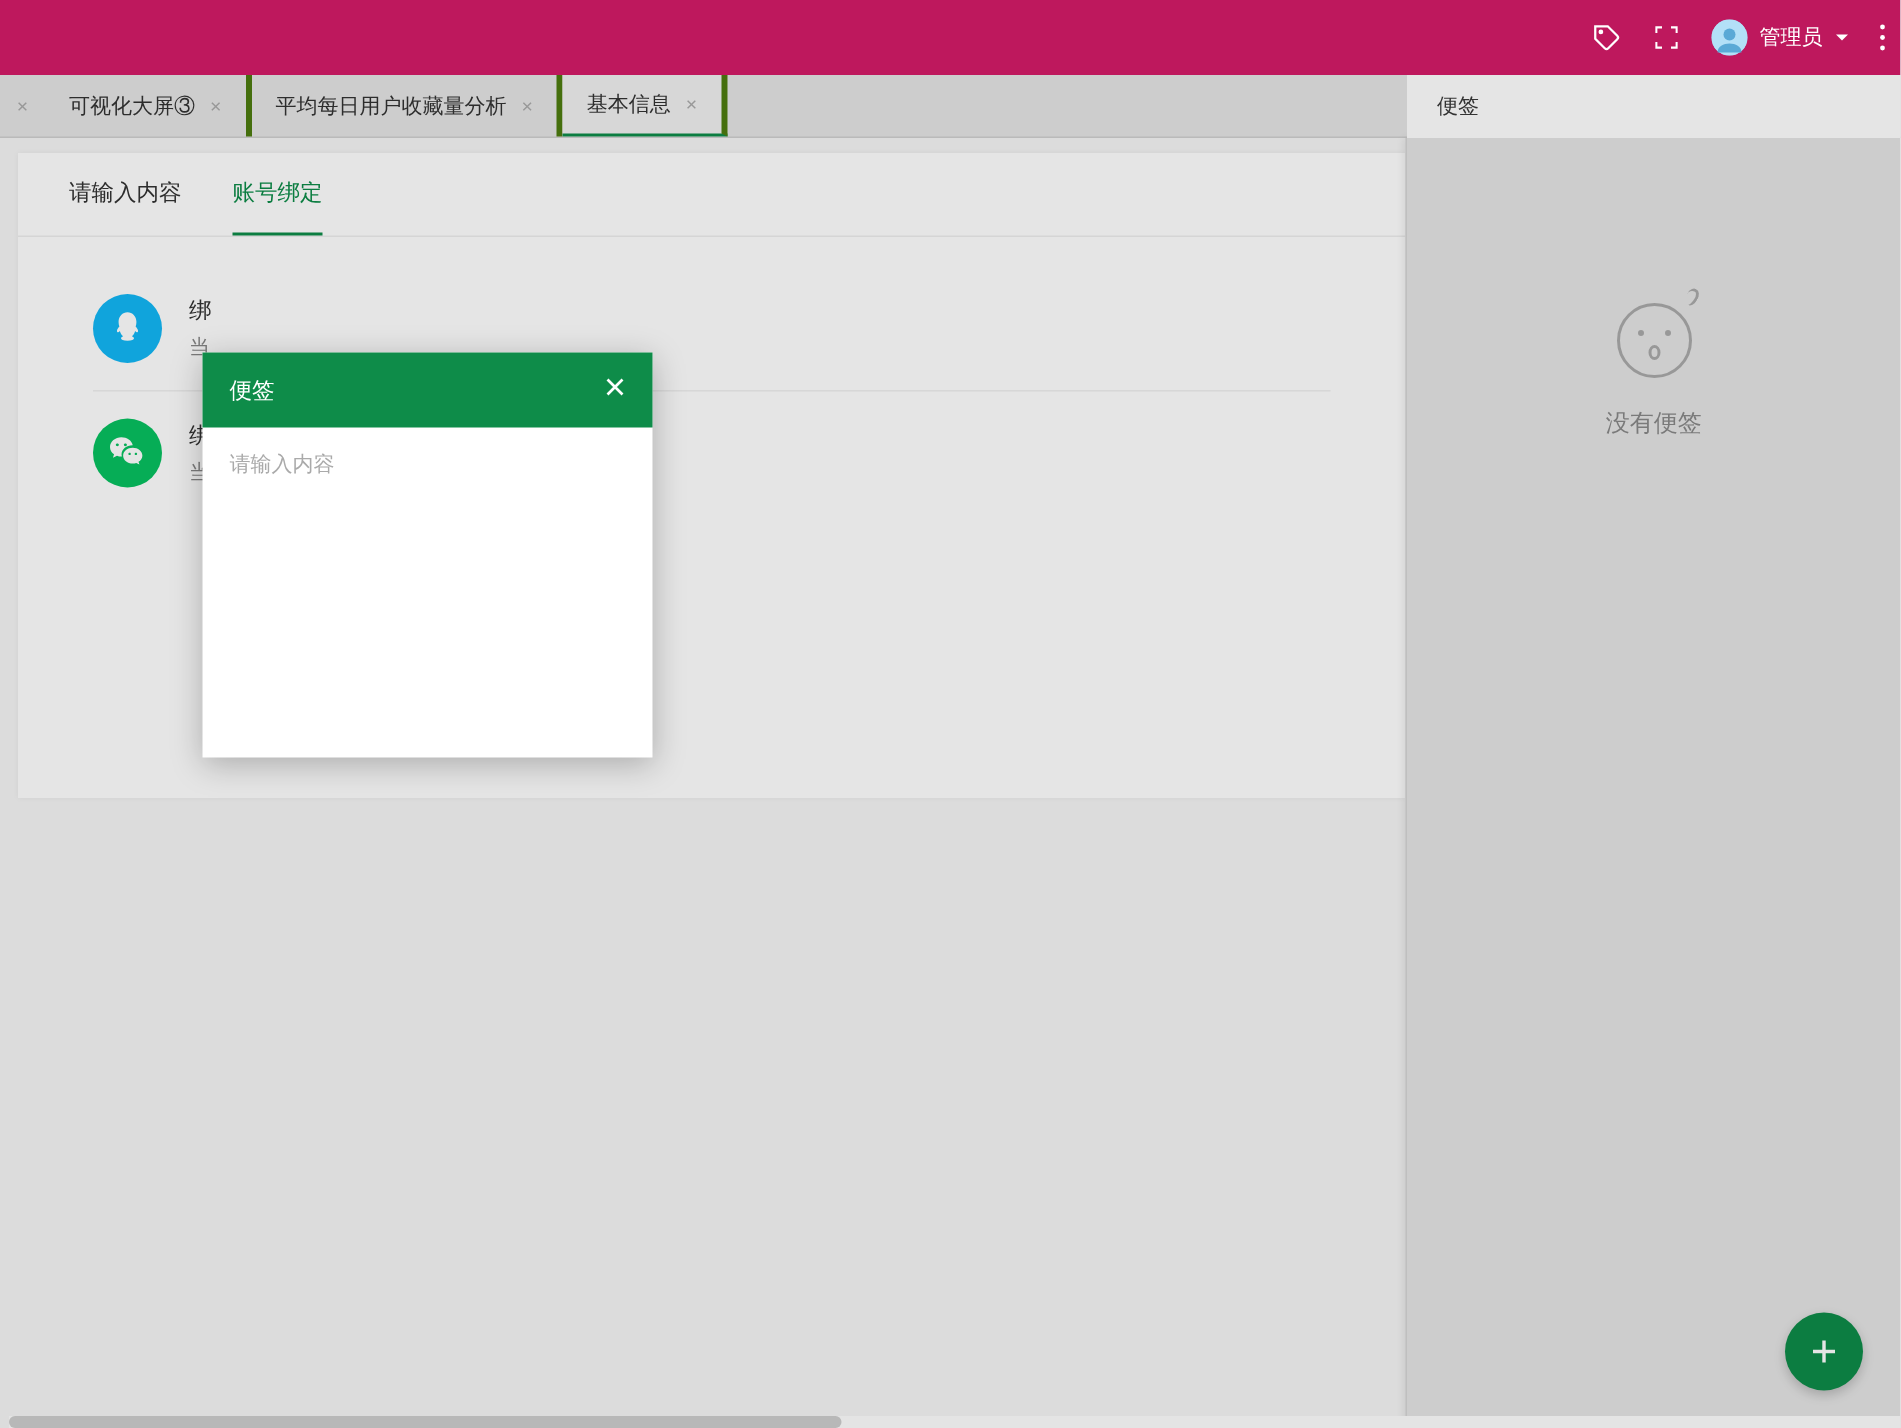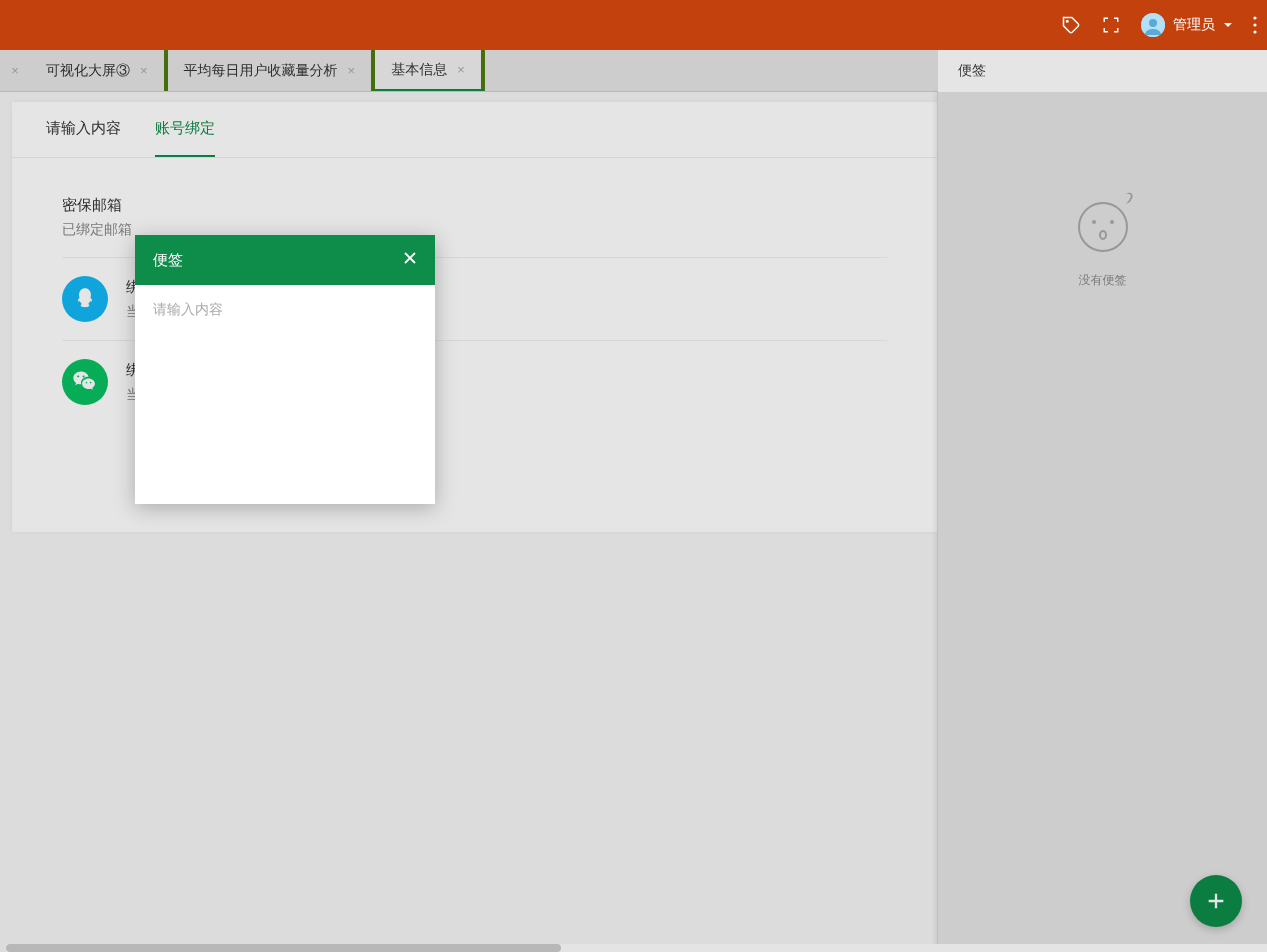--- a/index.html
+++ b/index.html
@@ -1,19 +1,19 @@
 <!DOCTYPE html>
 <html><head>
   <meta charset="utf-8">
   <style>
     * { margin: 0; padding: 0; box-sizing: border-box; font-family: "Microsoft YaHei", -apple-system, sans-serif; }
     body { background: #f5f5f5; height: 952px; width: 1267px; overflow: hidden; position: relative; }
 
     
-    .top-header { height: 50px; background: #c2410c; display: flex; align-items: center; justify-content: flex-end; padding: 0 10px; gap: 20px; }
+    .top-header { height: 50px; background: #be185d; display: flex; align-items: center; justify-content: flex-end; padding: 0 10px; gap: 20px; }
     .hdr-icon { width: 20px; height: 20px; color: #fff; cursor: pointer; display: flex; align-items: center; justify-content: center; }
     .user-area { display: flex; align-items: center; gap: 8px; cursor: pointer; color: #fff; font-size: 14px; }
     .avatar-img { width: 24px; height: 24px; border-radius: 50%; background: #a8d5f5; display: flex; align-items: center; justify-content: center; font-size: 14px; }
     .more-dots { color: #fff; cursor: pointer; display: flex; align-items: center; }
 
     
     .tab-bar { height: 42px; background: #e5e5e5; display: flex; align-items: stretch; border-bottom: 1px solid #d0d0d0; }
     .tab-close-empty { width: 30px; display: flex; align-items: center; justify-content: center; color: #aaa; font-size: 13px; cursor: pointer; }
     .tab { padding: 0 16px; display: flex; align-items: center; gap: 10px; font-size: 14px; color: #333; cursor: pointer; border-right: 4px solid #4d7c0f; position: relative; }
     .tab .close-x { color: #aaa; font-size: 13px; }
@@ -36,21 +36,21 @@
     .icon-circle { width: 46px; height: 46px; border-radius: 50%; display: flex; align-items: center; justify-content: center; color: #fff; font-size: 24px; flex-shrink: 0; }
     .icon-qq { background: #12b7f5; }
     .icon-wechat { background: #07c160; }
 
     
     .side-panel { width: 330px; background: #e5e5e5; border-left: 1px solid #d5d5d5; display: flex; flex-direction: column; position: relative; box-shadow: -2px 0 5px rgba(0,0,0,0.08); }
     .side-header { height: 42px; display: flex; align-items: center; padding: 0 20px; font-size: 14px; color: #333; border-bottom: 0px; background: #e5e5e5; margin-top: -42px; position: relative; z-index: 1;}
     .side-body { flex: 1; display: flex; flex-direction: column; align-items: center; padding-top: 110px; color: #888; }
     .empty-face { width: 50px; height: 50px; border: 2px solid #aaa; border-radius: 50%; position: relative; margin-bottom: 20px; }
     .empty-face::after { content: ''; position: absolute; width: 6px; height: 10px; border: 2px solid #aaa; border-radius: 50%; top: -12px; right: -6px; transform: rotate(30deg); border-left: none; border-bottom: none; }
-    .empty-text { font-size: 12px; color: #888; }
+    .empty-text { font-size: 16px; color: #888; }
 
     .fab { position: absolute; bottom: 25px; right: 25px; width: 52px; height: 52px; border-radius: 50%; background: #0e8c49; color: #fff; display: flex; align-items: center; justify-content: center; font-size: 28px; cursor: pointer; box-shadow: 0 3px 8px rgba(0,0,0,0.2);}
 
     
     .mask { position: absolute; top: 50px; left: 0; right: 0; bottom: 0; background: rgba(0,0,0,0.1); }
 
     
     .note-dialog { position: absolute; top: 235px; left: 135px; width: 300px; background: #fff; box-shadow: 0 4px 20px rgba(0,0,0,0.25); z-index: 10; }
     .note-head { height: 50px; background: #0e8c49; display: flex; align-items: center; justify-content: space-between; padding: 0 18px; color: #fff; font-size: 15px; }
     .note-head .nclose { cursor: pointer; font-size: 16px; }
@@ -122,26 +122,20 @@
 
 <div class="main-wrap">
   <div class="content-area">
     <div class="card">
       <div class="card-tabs">
         <div class="ctab">请输入内容</div>
         <div class="ctab active">账号绑定</div>
       </div>
       <div class="bind-list">
         <div class="bind-item">
-          <div class="bind-text">
-            <div class="bt-title">密保邮箱</div>
-            <div class="bt-sub">已绑定邮箱</div>
-          </div>
-        </div>
-        <div class="bind-item">
           <div class="icon-circle icon-qq">
             <svg width="26" height="26" viewBox="0 0 24 24" fill="#fff">
                 <path d="M12 2c-3 0-5.5 2.5-5.5 6 0 1 .2 2 .5 2.8-1 1-1.5 2-1.5 2.7 0 .5.3.8.7.8.3 0 .7-.3 1.1-.8.3 1.3 1 2.4 2 3.2-.8.3-1.3.8-1.3 1.3 0 .8 1.3 1.5 4 1.5s4-.7 4-1.5c0-.5-.5-1-1.3-1.3 1-.8 1.7-1.9 2-3.2.4.5.8.8 1.1.8.4 0 .7-.3.7-.8 0-.7-.5-1.7-1.5-2.7.3-.8.5-1.8.5-2.8C17.5 4.5 15 2 12 2z"></path>
               </svg>
           </div>
           <div class="bind-text">
             <div class="bt-title">绑</div>
             <div class="bt-sub">当</div>
           </div>
         </div>

